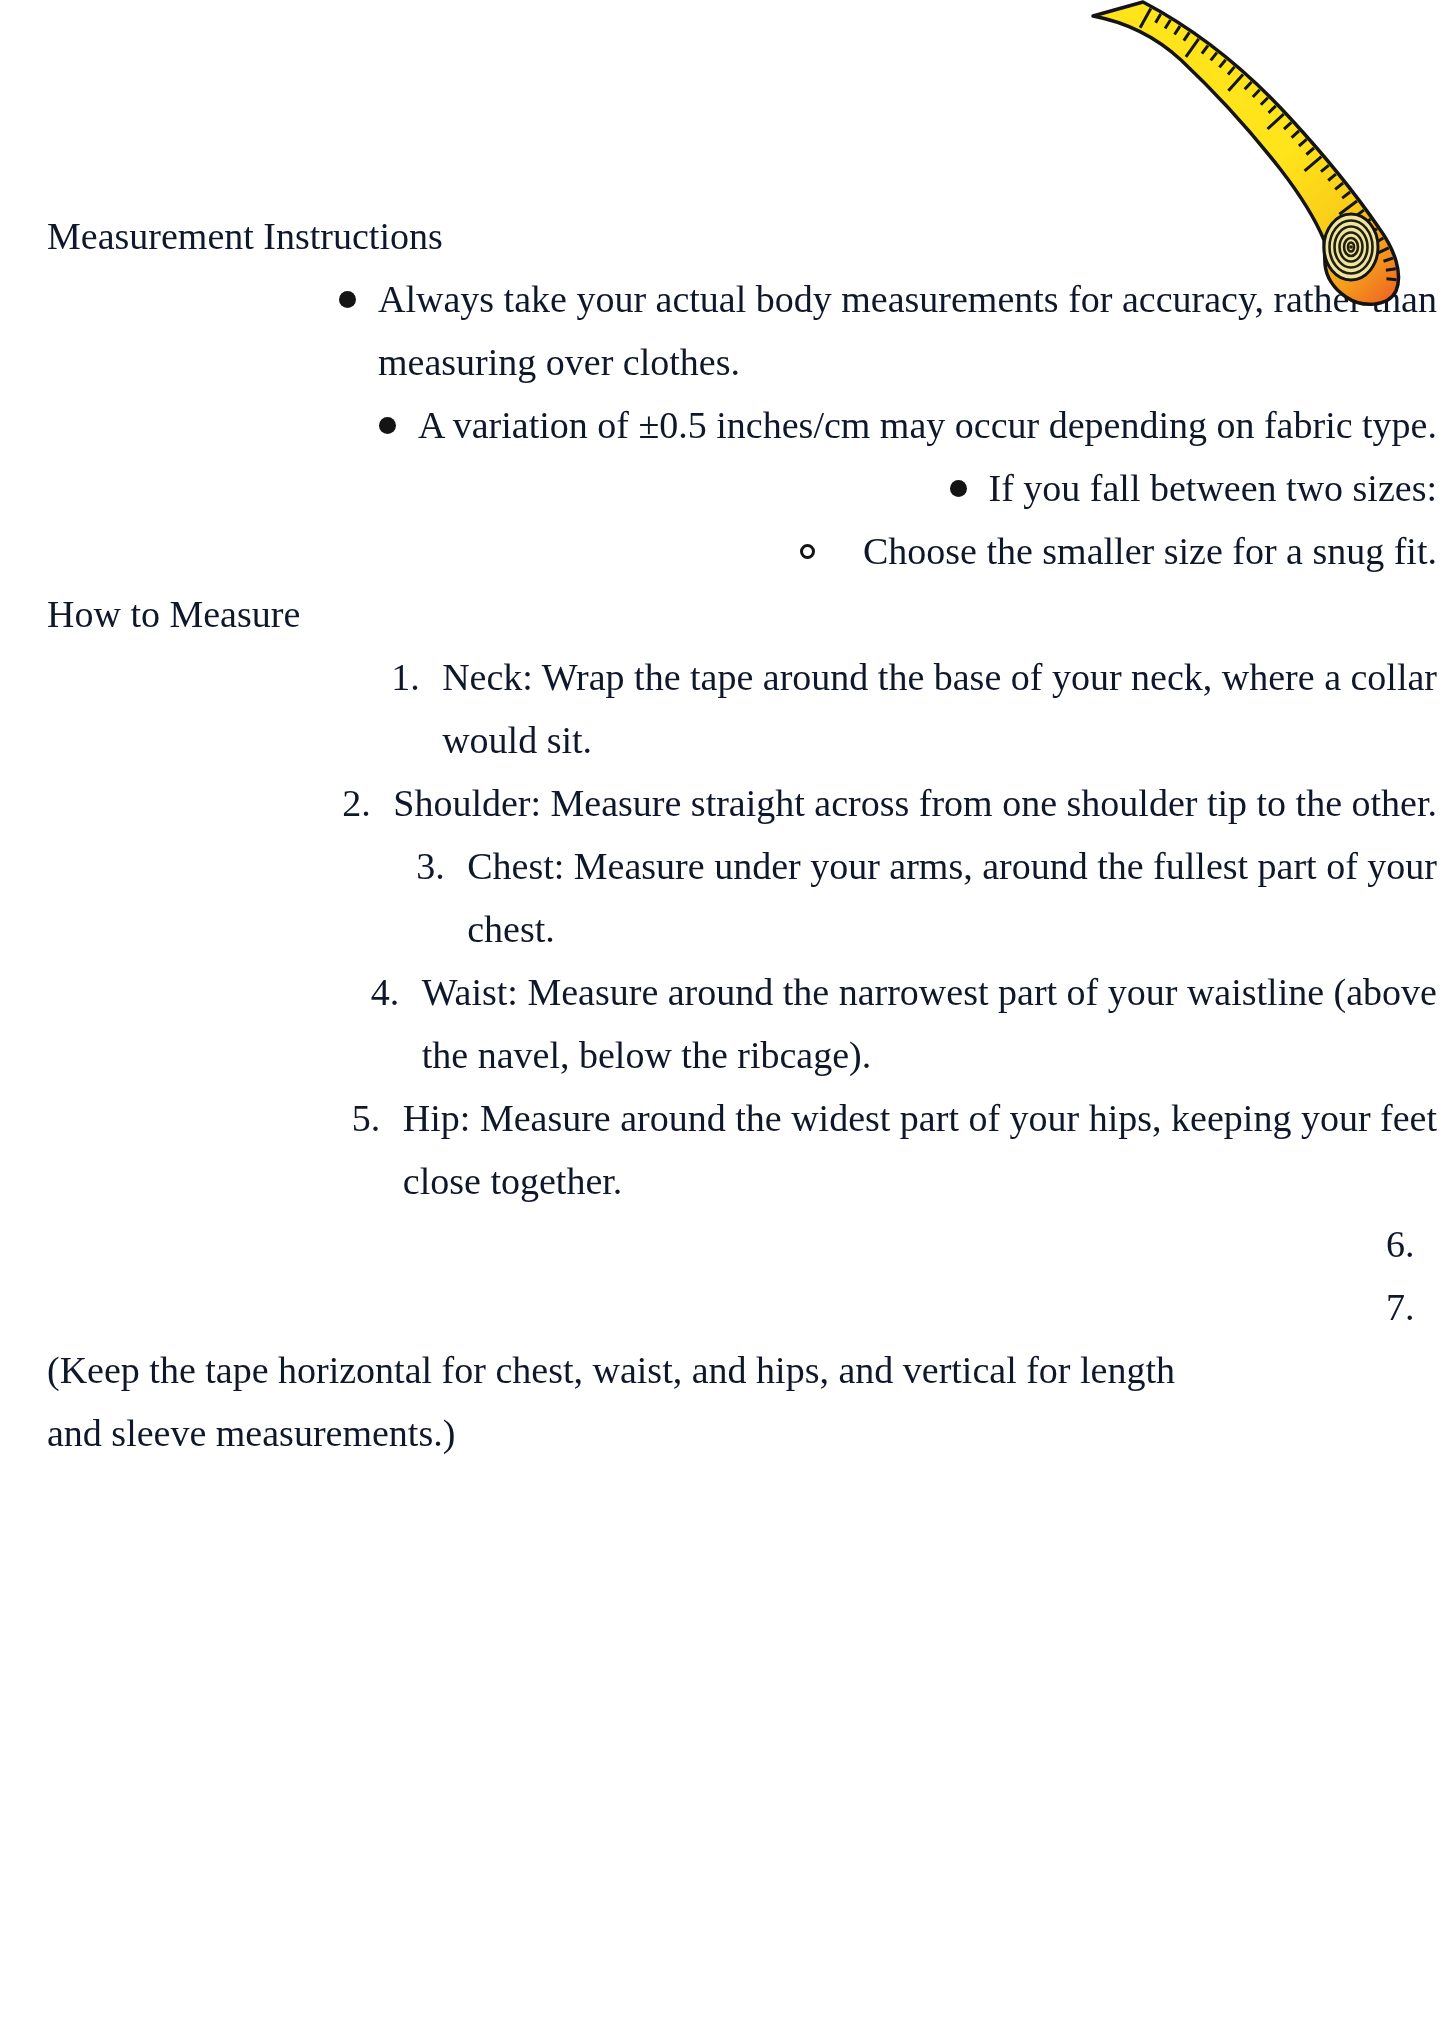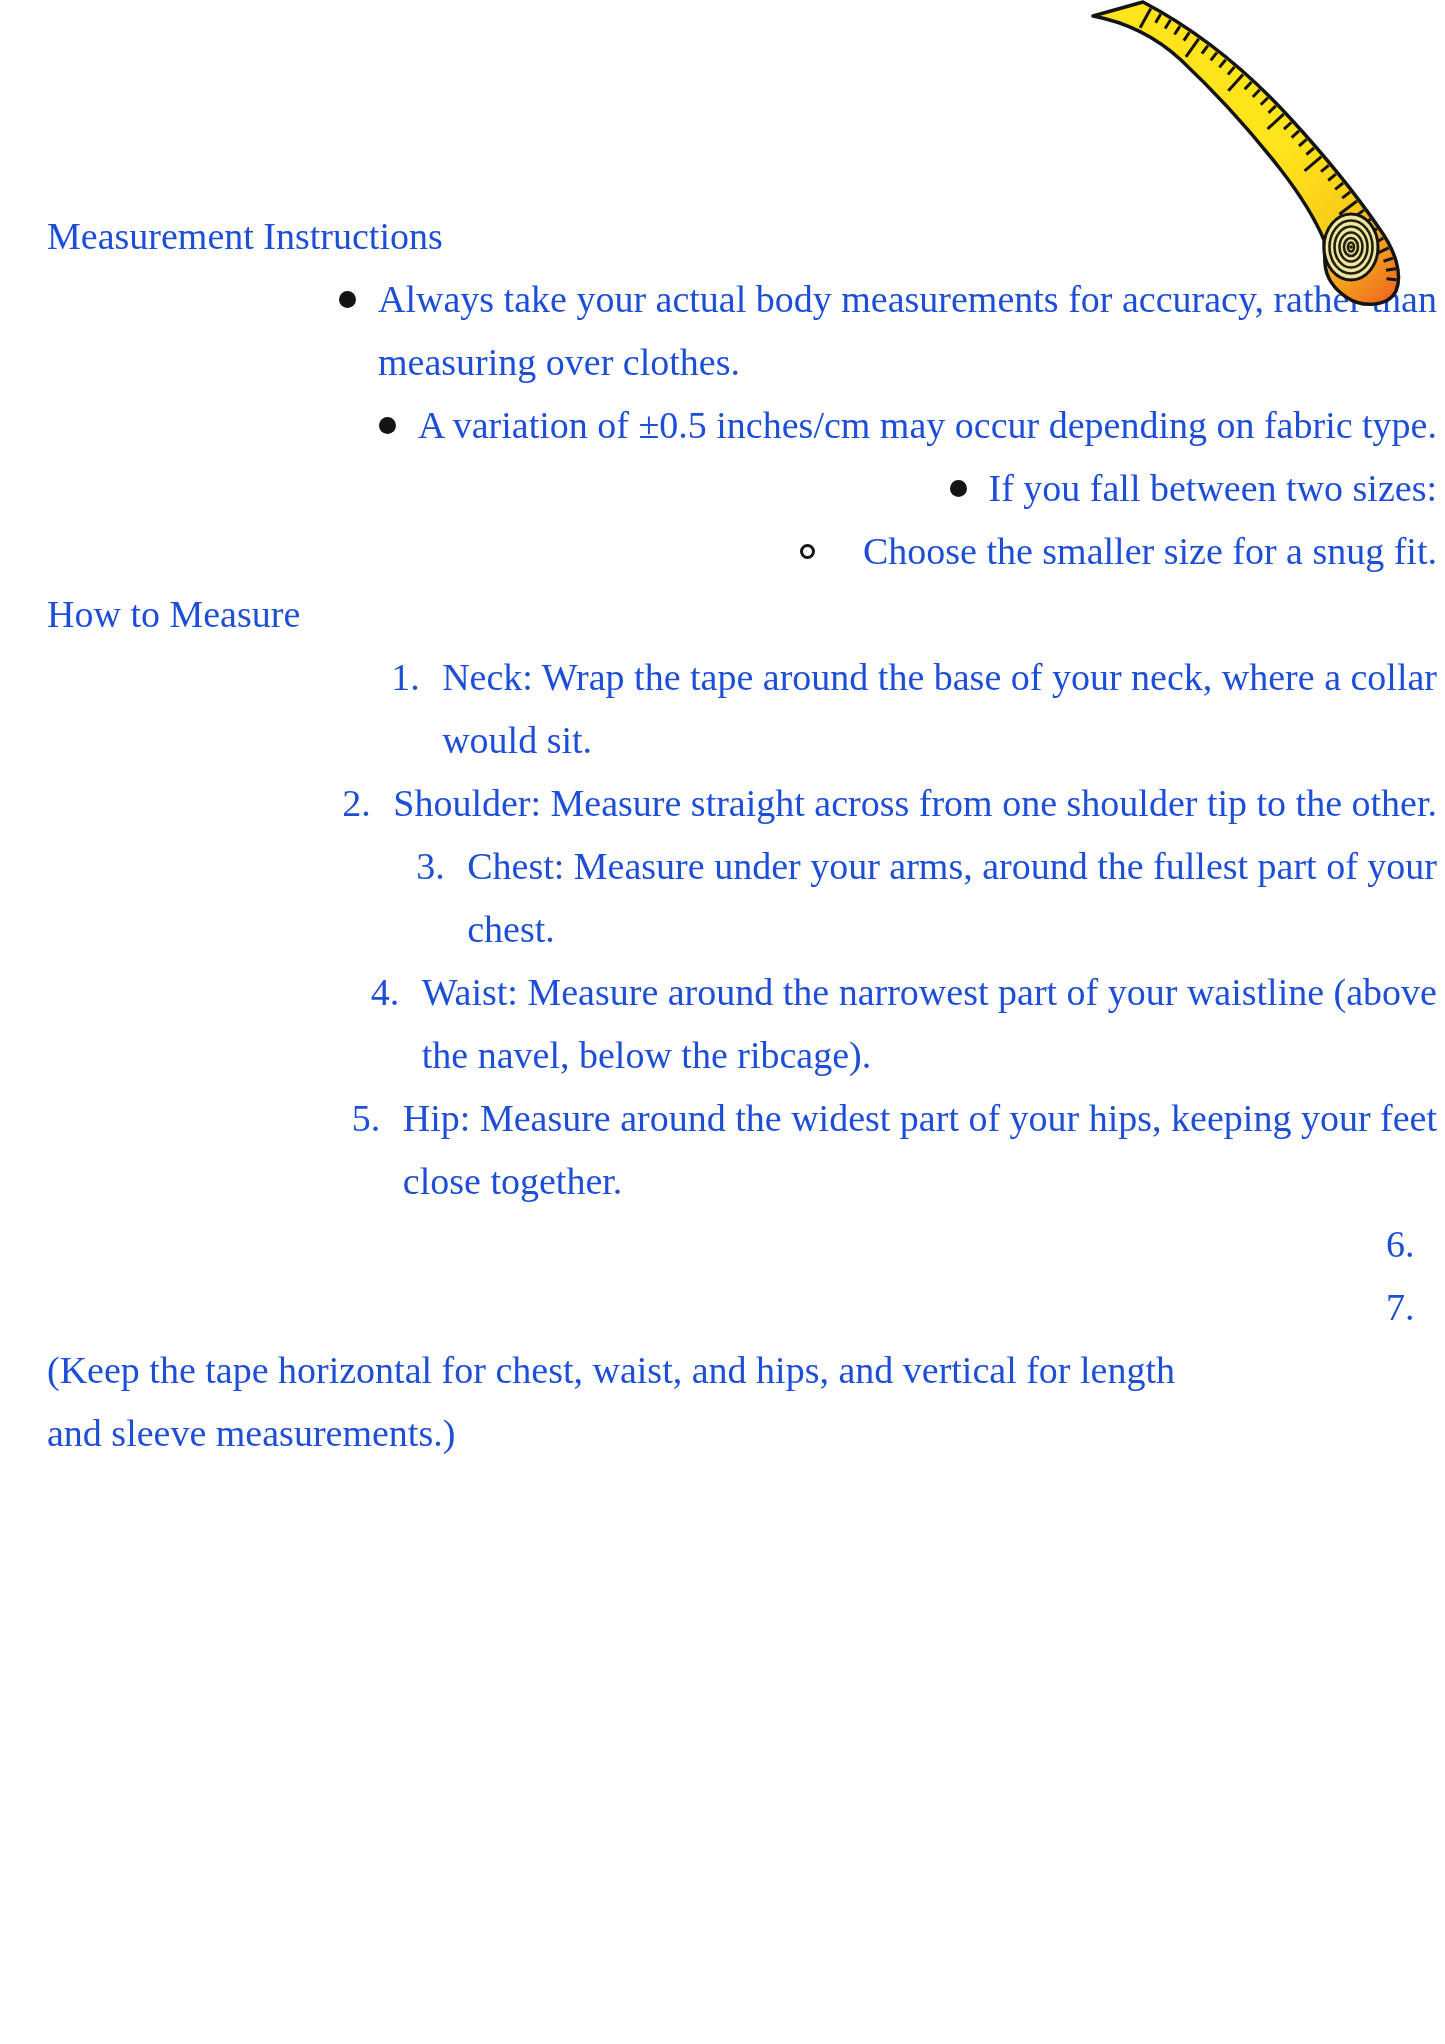--- a/index.html
+++ b/index.html
@@ -2,21 +2,21 @@
 <html><head>
 <meta charset="utf-8">
 <style>
   html,body{margin:0;padding:0;background:#ffffff;}
   .page{
     position:relative;
     width:1445px;height:1620px;
     background:#ffffff;
     overflow:hidden;
     font-family:"Liberation Serif","DejaVu Serif",serif;
-    color:#1d4ed8;
+    color:#0f172a;
   }
   .content{
     position:absolute;left:47px;top:205px;width:1390px;
     font-size:38px;line-height:63px;
   }
   .h,.note-line{white-space:pre;}
   .row{display:flex;align-items:flex-start;justify-content:flex-end;}
   .row .txt{white-space:pre;}
   
   .b-row{padding-left:42px;}

